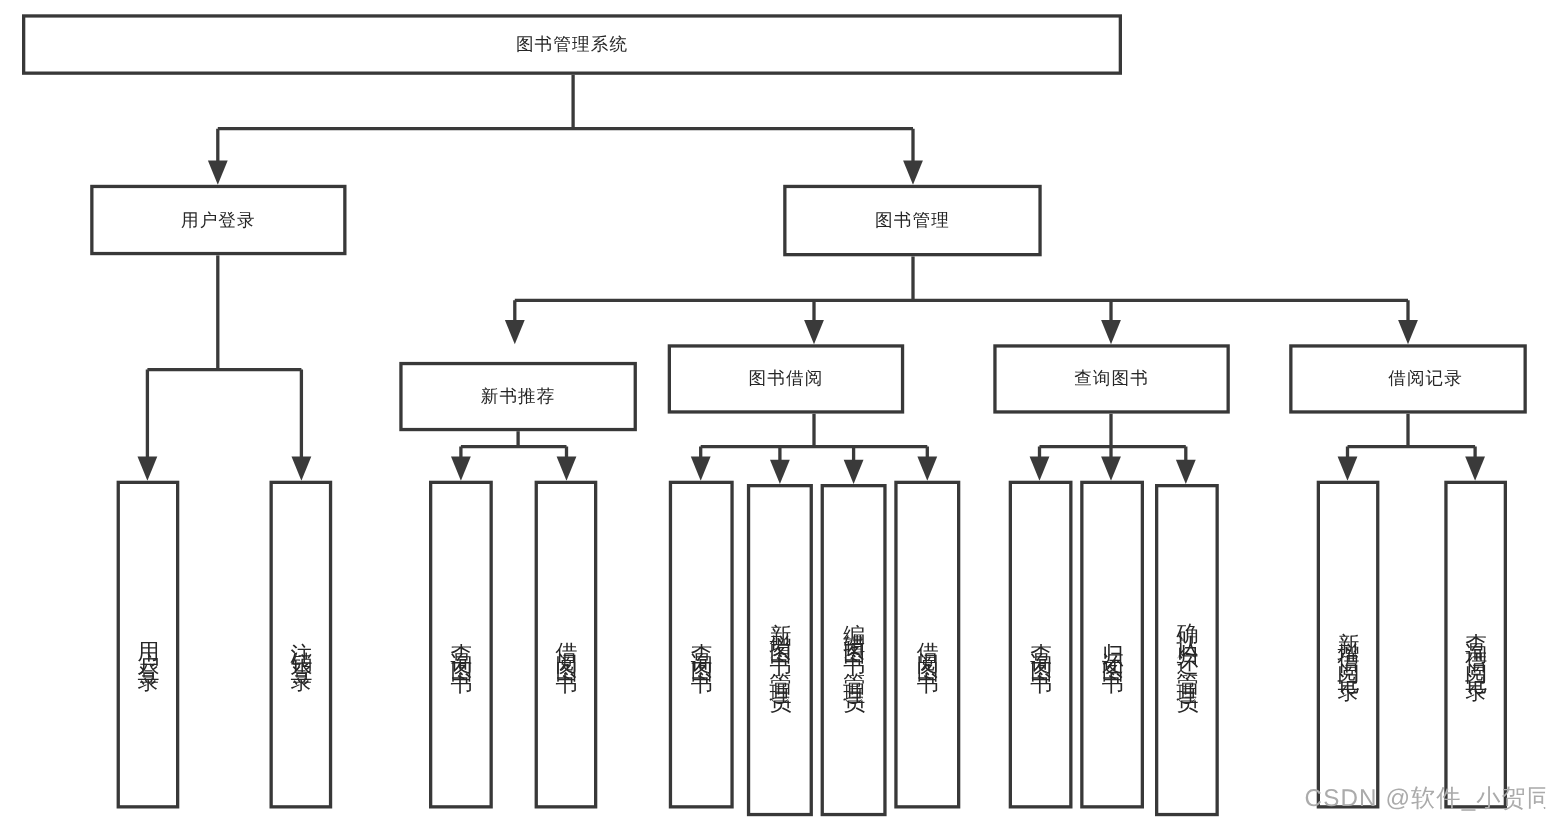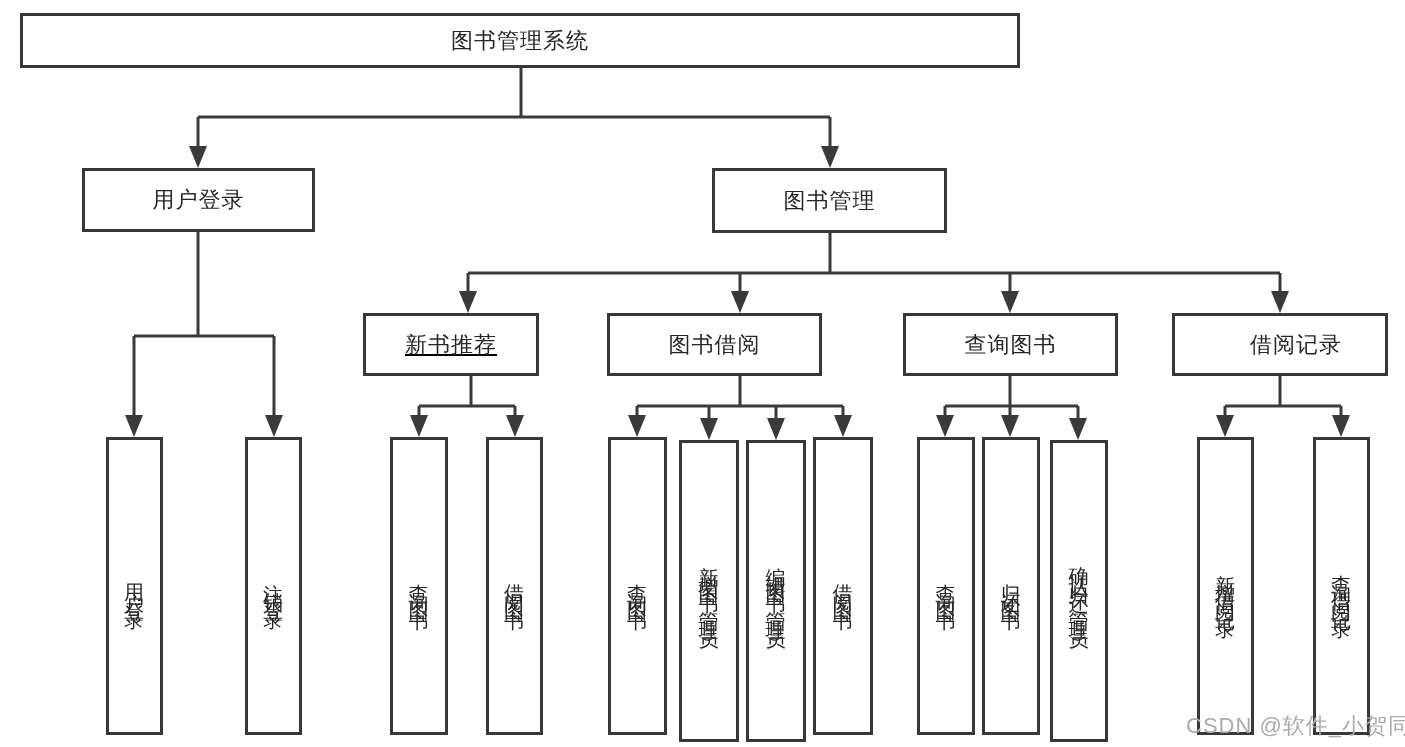--- a/index.html
+++ b/index.html
@@ -13,21 +13,21 @@
   #wires{position:absolute;left:0;top:0;width:1405px;height:747px;z-index:1;}
   #wires path{stroke:#3a3a3a;stroke-width:3;fill:none;}
   #wires polygon{fill:#3a3a3a;stroke:none;}
   .hbox{
     position:absolute;z-index:2;
     background:#ffffff;border:3px solid #383838;
     display:flex;align-items:center;justify-content:center;
     box-sizing:border-box;
   }
   .hbox .label{
-    font-size:22px;color:#262626;letter-spacing:1px;white-space:nowrap;
+    font-size:16px;color:#262626;letter-spacing:1px;white-space:nowrap;
   }
   .vbox{
     position:absolute;z-index:2;
     background:#ffffff;border:3px solid #383838;
     display:flex;align-items:center;justify-content:center;
     box-sizing:border-box;
   }
   .vbox .label{
     writing-mode:vertical-rl;text-orientation:mixed;
     font-size:20px;color:#262626;letter-spacing:9px;
@@ -98,21 +98,21 @@
     <span class="label">图书管理系统</span>
   </div>
 
   <div class="hbox" style="left:82px;top:168px;width:233px;height:64px;">
     <span class="label">用户登录</span>
   </div>
   <div class="hbox" style="left:712px;top:168px;width:235px;height:65px;">
     <span class="label">图书管理</span>
   </div>
 
-  <div class="hbox" style="left:363px;top:313px;width:176px;height:63px;text-decoration:underline;">
+  <div class="hbox" style="left:363px;top:329px;width:216px;height:63px;">
     <span class="label">新书推荐</span>
   </div>
   <div class="hbox" style="left:607px;top:313px;width:215px;height:63px;">
     <span class="label">图书借阅</span>
   </div>
   <div class="hbox" style="left:903px;top:313px;width:215px;height:63px;">
     <span class="label">查询图书</span>
   </div>
   <div class="hbox" style="left:1172px;top:313px;width:216px;height:63px;padding-left:32px;">
     <span class="label">借阅记录</span>

